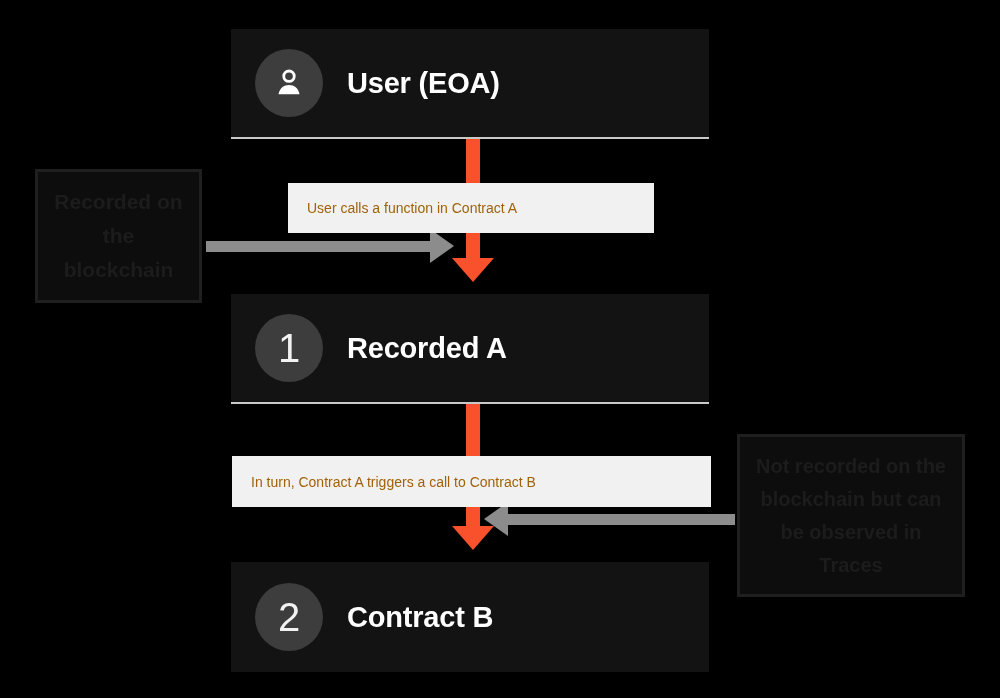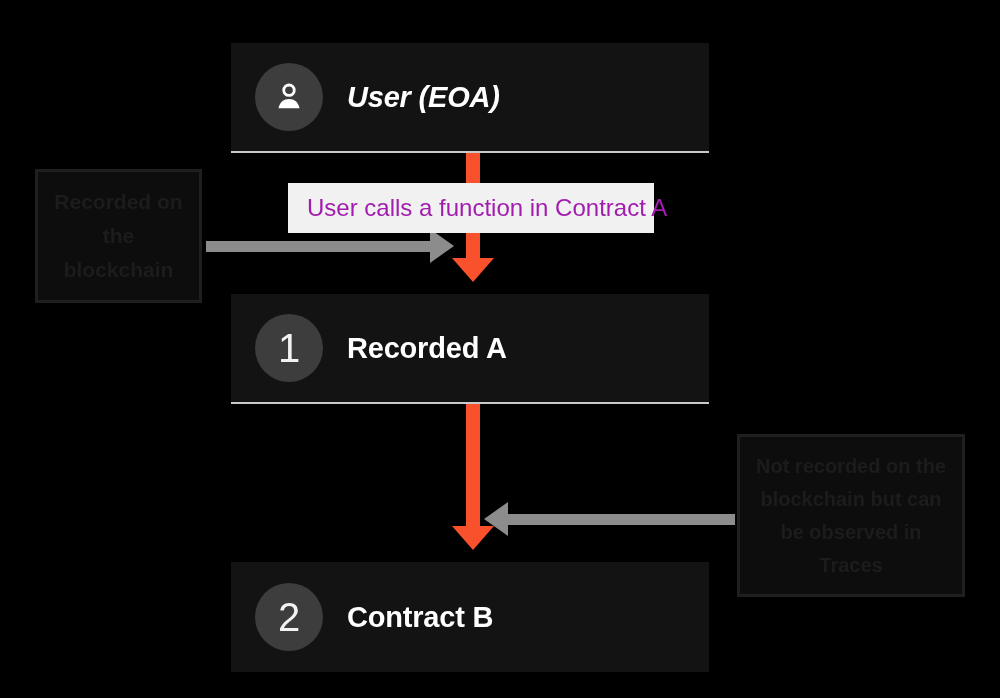--- a/index.html
+++ b/index.html
@@ -51,30 +51,30 @@
     color: #f2f2f2;
   }
   .node-label {
     margin-left: 24px;
     color: #ffffff;
     font-size: 29px;
     font-weight: 700;
     letter-spacing: -0.2px;
     white-space: nowrap;
   }
-  #node-user   { top: 43px; font-style: italic; }
+  #node-user   { top: 29px; }
   #node-ca     { top: 294px; }
   #node-cb     { top: 562px; border-bottom: none; }
 
   
   .chip {
     position: absolute;
     background: #f1f1f1;
-    color: #a21caf;
-    font-size: 24px;
+    color: #a16207;
+    font-size: 14px;
     display: flex;
     align-items: center;
     box-sizing: border-box;
     z-index: 5;
     white-space: nowrap;
   }
   #chip-1 {
     left: 288px;
     top: 183px;
     width: 366px;
@@ -208,20 +208,21 @@
   </div>
 
   <div class="node" id="node-cb">
     <div class="node-badge">
       <span class="num">2</span>
     </div>
     <div class="node-label">Contract B</div>
   </div>
 
   <div class="chip" id="chip-1">User calls a function in Contract A</div>
+  <div class="chip" id="chip-2">In turn, Contract A triggers a call to Contract B</div>
 
   <div class="note" id="note-left">
     <span>Recorded on the blockchain</span>
   </div>
   <div class="note" id="note-right">
     <span>Not recorded on the blockchain but can be observed in Traces</span>
   </div>
 
 </div>
 

